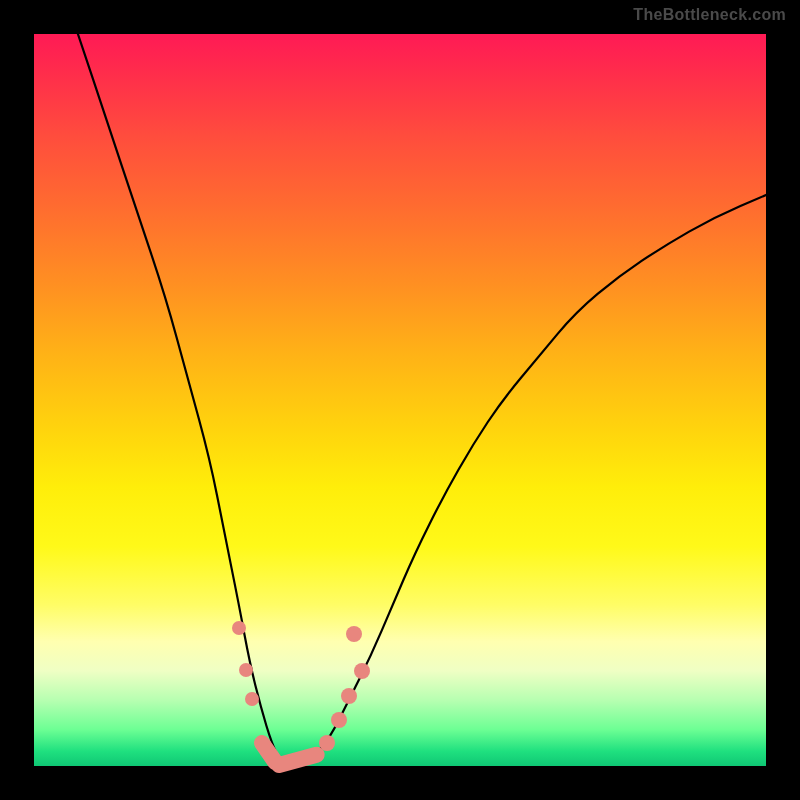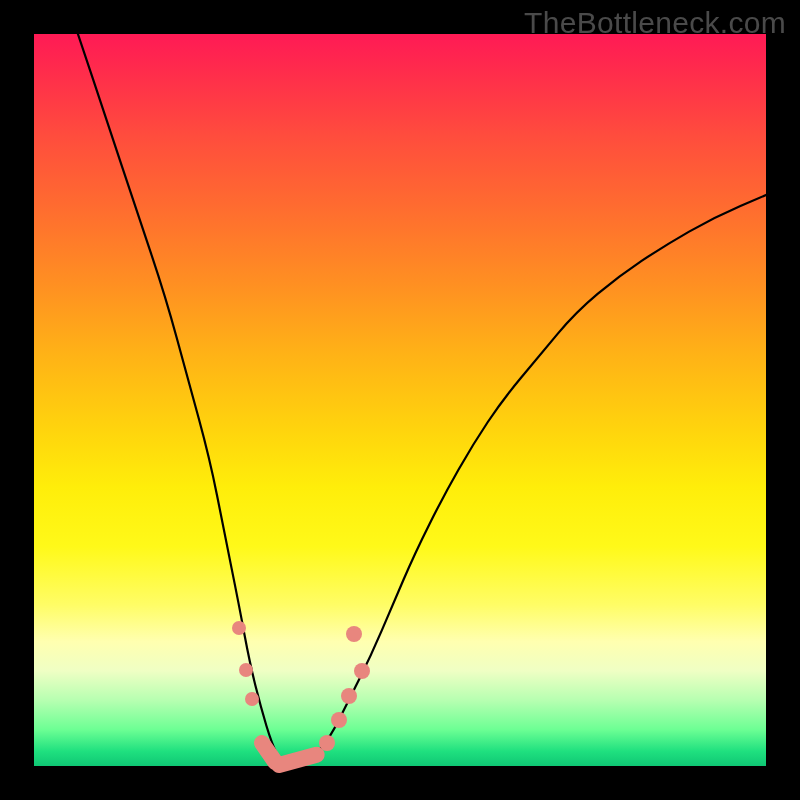--- a/index.html
+++ b/index.html
@@ -40,22 +40,22 @@
       #6dff94 95%,
       #1fe07f 98%,
       #0fc774 100%
     );
   }
   .watermark {
     position: absolute;
     top: 6px;
     right: 14px;
     color: #4a4a4a;
-    font-size: 30px;
-    font-weight: 400;
+    font-size: 16px;
+    font-weight: 700;
     letter-spacing: 0.3px;
     z-index: 5;
   }
   svg.curve {
     position: absolute;
     left: 0;
     top: 0;
     width: 732px;
     height: 732px;
     z-index: 3;

